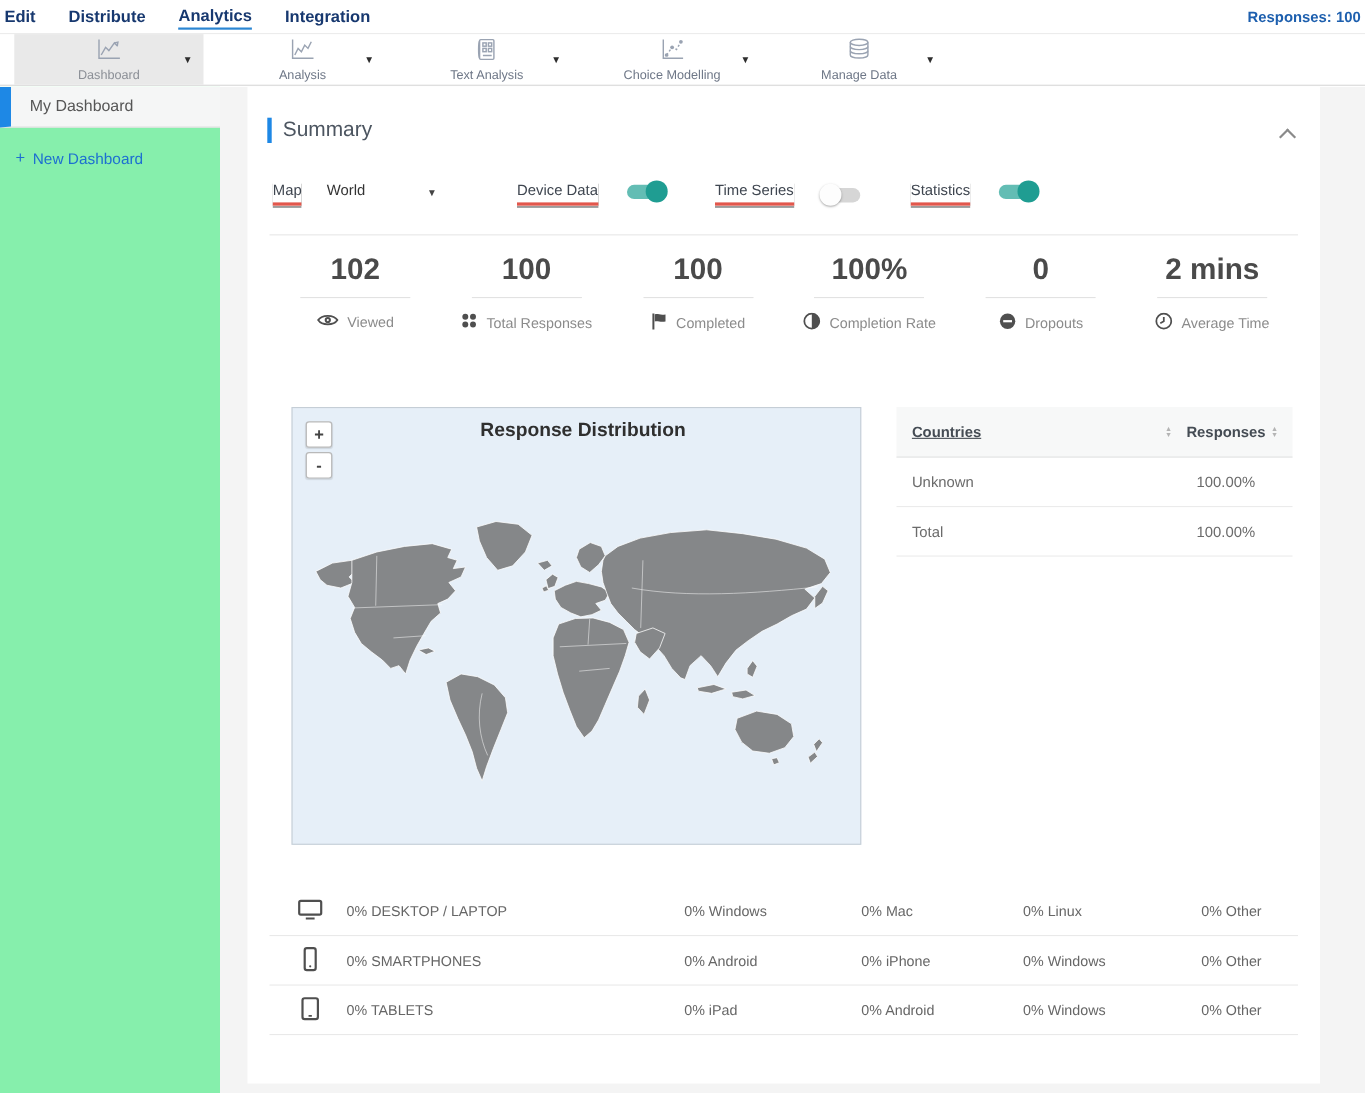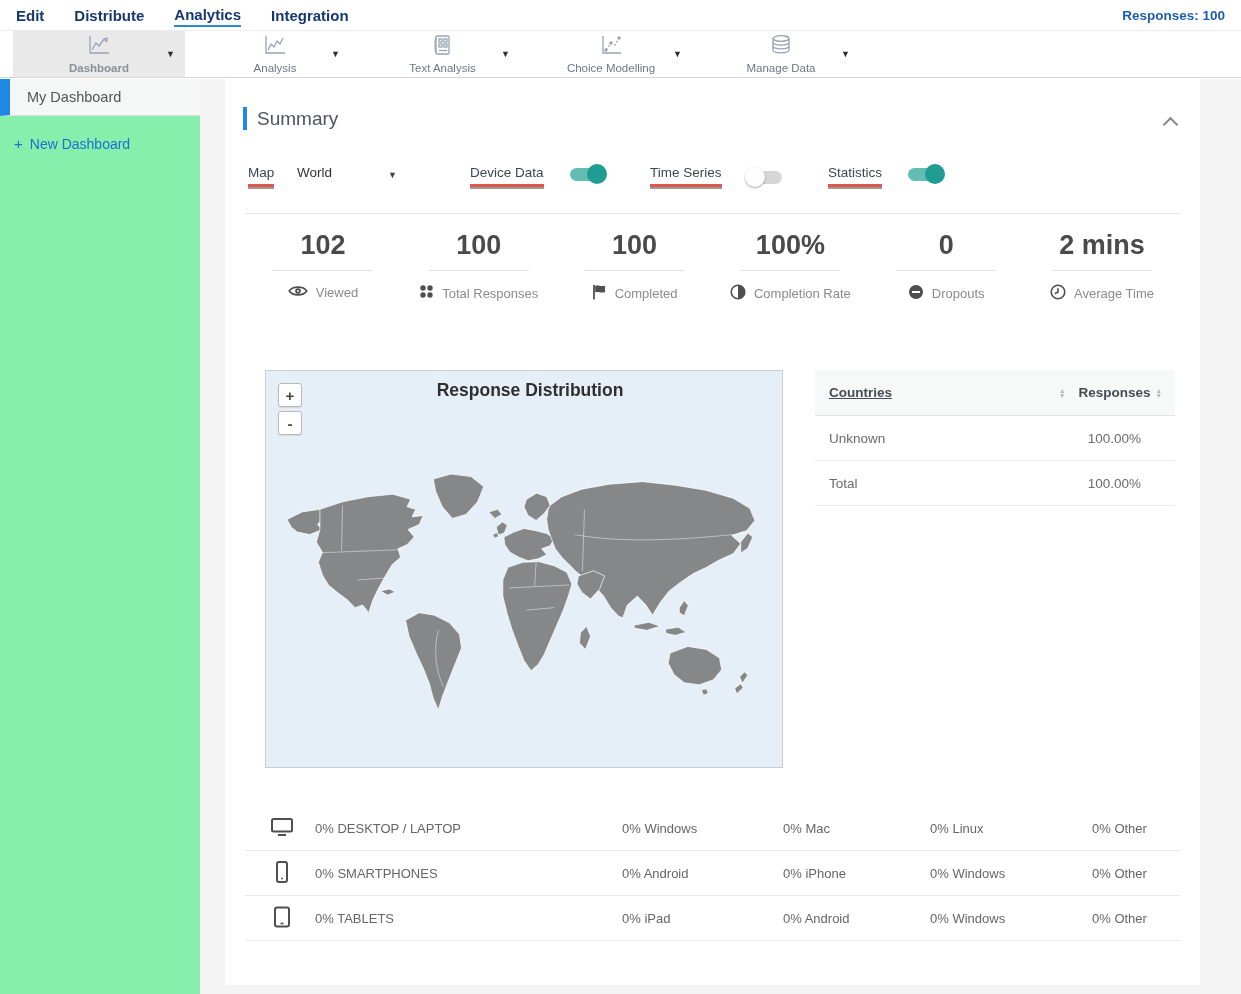--- a/index.html
+++ b/index.html
@@ -1,31 +1,31 @@
 <!DOCTYPE html>
 <html><head>
 <meta charset="utf-8">
 <style>
   * { margin:0; padding:0; box-sizing:border-box; }
   html,body { width:1241px; height:994px; font-family:"Liberation Sans", sans-serif; background:#fff; overflow:hidden; position:relative; }
 
   
-  .top-nav { position:absolute; top:0; left:0; right:0; height:30px; background:#fff; display:flex; align-items:center; padding:0 16px; z-index:5; }
+  .top-nav { position:absolute; top:0; left:0; right:0; height:30px; background:#fff; display:flex; align-items:center; padding:0 4px; z-index:5; }
   .nav-item { font-size:15px; font-weight:bold; color:#17386f; margin-right:30px; padding:3px 0 2px; cursor:pointer; }
   .nav-item.active { border-bottom:2px solid #2b86d3; }
   .nav-spacer { flex:1; }
   .nav-responses { font-size:13.5px; font-weight:bold; color:#1d5fae; }
 
   
   .toolbar { position:absolute; top:30px; left:0; right:0; height:48px; background:#fff; border-top:1px solid #ececec; border-bottom:1px solid #d7d7d7; z-index:4; }
   .tb-item { position:absolute; top:0; height:100%; display:flex; align-items:center; justify-content:center; cursor:pointer; }
   .tb-item.active { background:#e9e9e9; }
   .tb-main { display:flex; flex-direction:column; align-items:center; gap:2px; }
   .tb-label { font-size:11.5px; color:#6e7787; }
-  .tb-item.active .tb-label { color:#8b8f96;font-weight:bold; }
+  .tb-item.active .tb-label { color:#8b8f96; }
   .tb-caret { position:absolute; right:10px; top:50%; transform:translateY(-50%); font-size:9px; color:#2d2d2d; }
   .tb-icon { stroke:#9aa3b2; fill:none; stroke-width:1.3; }
   .tb-icon .fillpt { fill:#9aa3b2; stroke:none; }
 
   
   .sidebar { position:absolute; top:79px; left:0; width:200px; bottom:0; background:#86efac; }
   .sb-active { height:37px; background:#f5f6f6; border-left:10px solid #1e88e5; border-bottom:1px solid #dedede; display:flex; align-items:center; padding-left:17px; font-size:14.5px; color:#555; cursor:pointer; }
   .sb-new { margin:19px 0 0 14px; display:flex; align-items:center; gap:7px; font-size:14px; color:#1d6fd1; cursor:pointer; }
   .sb-new .plus { font-size:15px; }
 

